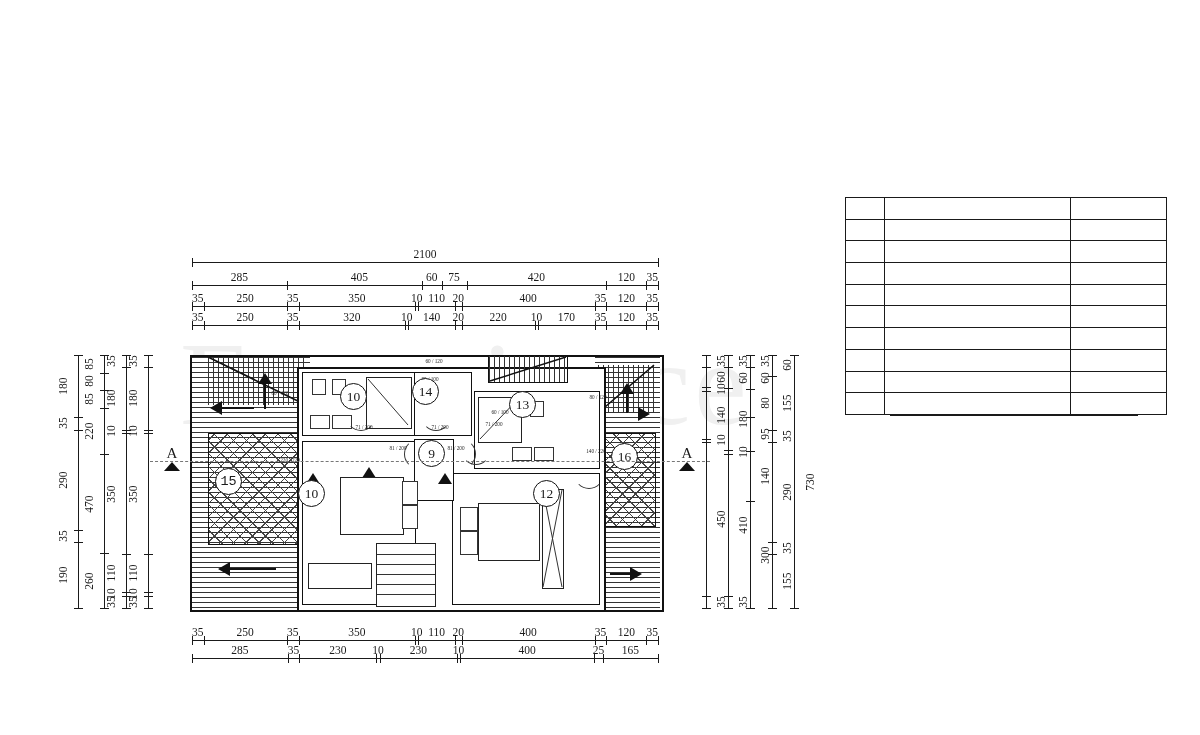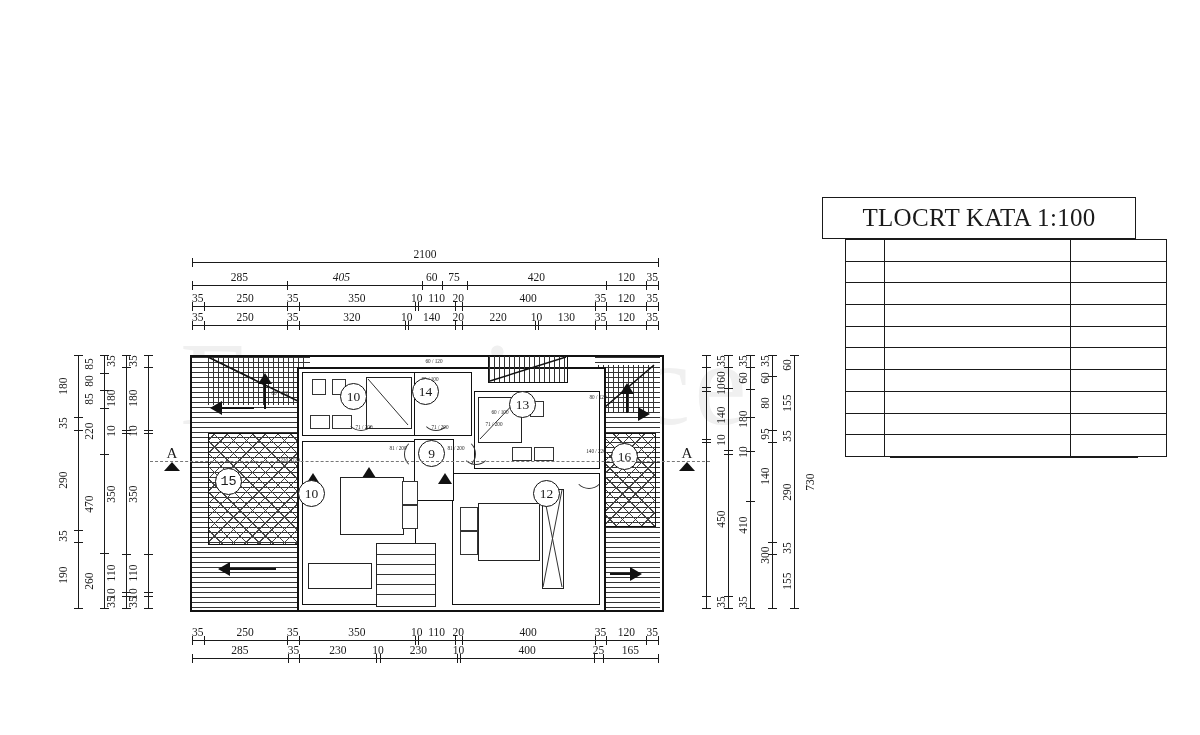--- a/index.html
+++ b/index.html
@@ -81,21 +81,20 @@
   .stair-tread{position:absolute;background:#333;height:1px;}
 </style>
 </head>
 <body>
 
 <div class="page">
 
   <div class="watermark">Experience</div>
 
   <div class="titleblock">
-    <div class="tb-title">TLOCRT KATA 1:100</div>
     <div class="tb-body">
       <table class="legend-table">
         <tbody id="legend-body">
             <tr>
               <td class="lg-num"></td>
               <td class="lg-name"></td>
               <td class="lg-area"></td>
             </tr>
             <tr>
               <td class="lg-num"></td>
@@ -150,21 +149,21 @@
   <div class="plan">
 
     <div id="dims-top">
         <div class="dimrow" style="left: 192px; top: 262px; width: 466px;"></div>
         <div class="dimlabel" style="left: 192px; top: 248px; width: 466px;">2100</div>
         <div class="tick" style="left: 658px; top: 258px; height: 9px;"></div>
         <div class="tick" style="left: 192px; top: 258px; height: 9px;"></div>
         <div class="dimrow" style="left: 192px; top: 285px; width: 466px;"></div>
         <div class="dimlabel" style="left: 192px; top: 271px; width: 94.8643px;">285</div>
         <div class="tick" style="left: 286.864px; top: 281px; height: 9px;"></div>
-        <div class="dimlabel" style="left: 274px; top: 271px; width: 134.807px; font-style: italic;">405</div>
+        <div class="dimlabel" style="left: 292px; top: 271px; width: 134.807px;">405</div>
         <div class="tick" style="left: 421.671px; top: 281px; height: 9px;"></div>
         <div class="dimlabel" style="left: 421.657px; top: 271px; width: 20px;">60</div>
         <div class="tick" style="left: 441.643px; top: 281px; height: 9px;"></div>
         <div class="dimlabel" style="left: 441.643px; top: 271px; width: 24.9643px;">75</div>
         <div class="tick" style="left: 466.607px; top: 281px; height: 9px;"></div>
         <div class="dimlabel" style="left: 466.607px; top: 271px; width: 139.8px;">420</div>
         <div class="tick" style="left: 606.407px; top: 281px; height: 9px;"></div>
         <div class="dimlabel" style="left: 606.407px; top: 271px; width: 39.9429px;">120</div>
         <div class="tick" style="left: 646.35px; top: 281px; height: 9px;"></div>
         <div class="dimlabel" style="left: 642.175px; top: 271px; width: 20px;">35</div>
@@ -206,21 +205,21 @@
         <div class="dimlabel" style="left: 396.693px; top: 311px; width: 20px;">10</div>
         <div class="tick" style="left: 408.357px; top: 321px; height: 9px;"></div>
         <div class="dimlabel" style="left: 408.357px; top: 311px; width: 46.6px;">140</div>
         <div class="tick" style="left: 454.957px; top: 321px; height: 9px;"></div>
         <div class="dimlabel" style="left: 448.286px; top: 311px; width: 20px;">20</div>
         <div class="tick" style="left: 461.614px; top: 321px; height: 9px;"></div>
         <div class="dimlabel" style="left: 461.614px; top: 311px; width: 73.2286px;">220</div>
         <div class="tick" style="left: 534.843px; top: 321px; height: 9px;"></div>
         <div class="dimlabel" style="left: 526.507px; top: 311px; width: 20px;">10</div>
         <div class="tick" style="left: 538.171px; top: 321px; height: 9px;"></div>
-        <div class="dimlabel" style="left: 538.171px; top: 311px; width: 56.5857px;">130</div>
+        <div class="dimlabel" style="left: 538.171px; top: 311px; width: 56.5857px;">170</div>
         <div class="tick" style="left: 594.757px; top: 321px; height: 9px;"></div>
         <div class="dimlabel" style="left: 590.582px; top: 311px; width: 20px;">35</div>
         <div class="tick" style="left: 606.407px; top: 321px; height: 9px;"></div>
         <div class="dimlabel" style="left: 606.407px; top: 311px; width: 39.9429px;">120</div>
         <div class="tick" style="left: 646.35px; top: 321px; height: 9px;"></div>
         <div class="dimlabel" style="left: 642.175px; top: 311px; width: 20px;">35</div>
         <div class="tick" style="left: 658px; top: 321px; height: 9px;"></div>
         <div class="tick" style="left: 192px; top: 321px; height: 9px;"></div>
       </div>
 

